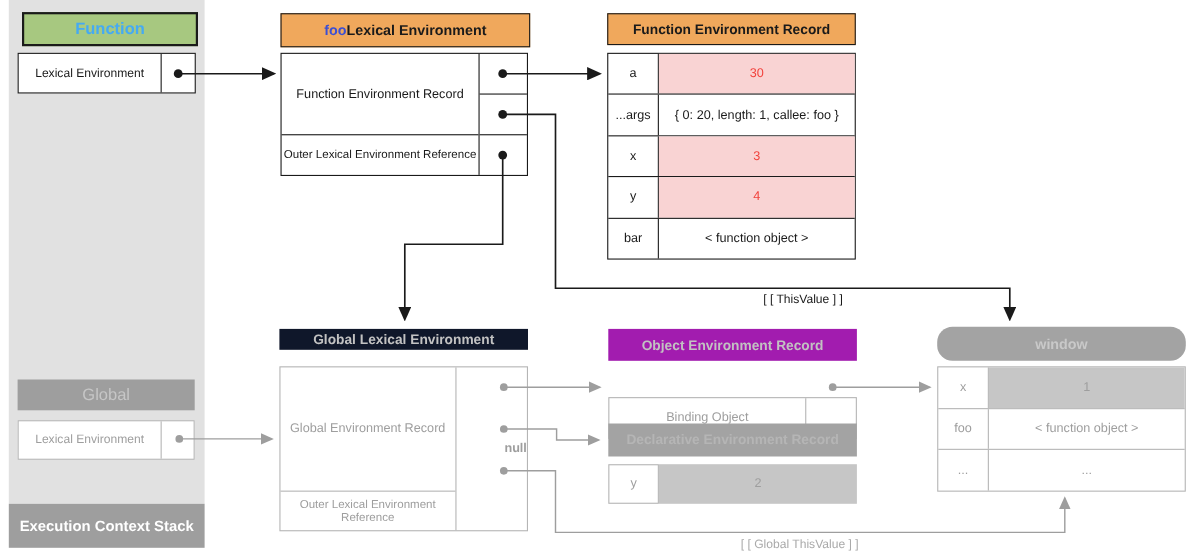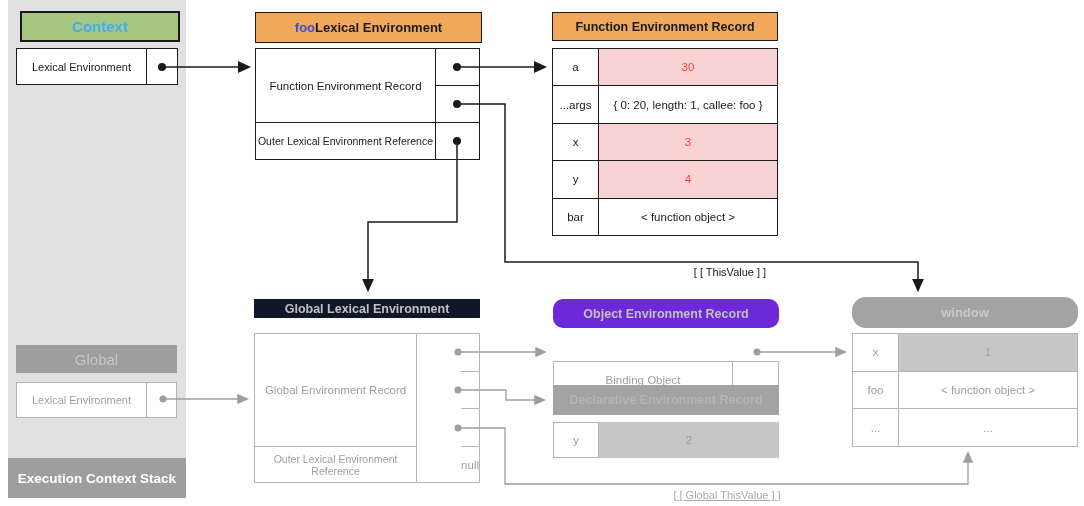--- a/index.html
+++ b/index.html
@@ -51,29 +51,29 @@
   .fer-val.pink { background:#f9d3d3; color:#f2423c; }
 
   
   .gle-header { left:254px; top:299px; width:226px; height:19px; background:#0f172a;
                 color:#c2c2c2; font-weight:bold; font-size:12.5px; }
   .gle-box { left:254px; top:333px; width:226px; height:150px; background:#fff;
              border:1px solid #b5b5b5; display:flex;gap:44px; }
   .gle-left { width:180px; border-right:1px solid #b5b5b5; display:flex; flex-direction:column; }
   .gle-record { height:113px; border-bottom:1px solid #b5b5b5; font-size:11.5px; color:#9e9e9e; }
   .gle-outer { flex:1; font-size:10.5px; color:#9e9e9e; }
-  .gle-right { flex:1; display:flex; flex-direction:column; }
+  .gle-right { flex:1; display:flex; flex-direction:row;font-weight:bold; }
   .gle-c1 { height:38px; border-bottom:1px solid #b5b5b5; }
   .gle-c2 { height:37px; border-bottom:1px solid #b5b5b5; }
   .gle-c3 { height:38px; border-bottom:1px solid #b5b5b5; }
   .gle-null { flex:1; font-size:11.5px; color:#9e9e9e; }
 
   
-  .oer-header { left:553px; top:299px; width:226px; height:29px; background:#6d28d9;
-                color:#c2c2c2; font-weight:bold; font-size:12.5px;border-radius:10px; }
+  .oer-header { left:553px; top:299px; width:226px; height:29px; background:#a21caf;
+                color:#c2c2c2; font-weight:bold; font-size:12.5px; }
   .binding-box { left:553px; top:333px; width:226px; height:38px; background:#fff;
                  border:1px solid #b5b5b5; display:flex;margin-top:28px; }
   .binding-label { flex:1; font-size:11.5px; color:#9e9e9e; border-right:1px solid #b5b5b5; }
   .binding-dotcell { width:45px; }
   .der-header { left:553px; top:385px; width:226px; height:30px; background:#a3a3a3;
                 color:#b5b5b5; font-weight:bold; font-size:12.5px; }
   .y2-row { left:553px; top:422px; width:226px; height:36px; display:flex; }
   .y2-key { width:46px; background:#fff; border:1px solid #b5b5b5; font-size:11.5px; color:#9e9e9e; }
   .y2-val { flex:1; background:#c6c6c6; font-size:11.5px; color:#9e9e9e; }
 
@@ -83,32 +83,32 @@
   .win-table { left:852px; top:333px; width:226px; height:114px; border:1px solid #b5b5b5;
                background:#fff; display:flex; flex-direction:column; }
   .win-row { flex:1; display:flex; border-top:1px solid #b5b5b5; }
   .win-row:first-child { border-top:none; }
   .win-key { width:46px; border-right:1px solid #b5b5b5; font-size:11.5px; color:#9e9e9e; }
   .win-val { flex:1; font-size:11.5px; color:#9e9e9e; }
   .win-val.filled { background:#c6c6c6; }
 
   
   .lbl-thisvalue { left:655px; top:266px; width:150px; font-size:11px; color:#1a1a1a; text-align:center; }
-  .lbl-global-thisvalue { left:647px; top:489px; width:160px; font-size:11px; color:#aaaaaa; text-align:center;text-decoration:underline; }
+  .lbl-global-thisvalue { left:647px; top:489px; width:160px; font-size:11px; color:#aaaaaa; text-align:center; }
 
   .wires { left:0; top:0; width:1084px; height:506px; pointer-events:none; }
 </style>
 </head>
 <body>
 
 <div class="stage">
 
   <div class="abs panel"></div>
 
-  <div class="abs ctr fn-header">Context</div>
+  <div class="abs ctr fn-header">Function</div>
 
   <div class="abs fn-le-box">
     <div class="ctr fn-le-label">Lexical Environment</div>
     <div class="le-dotcell"></div>
   </div>
 
   <div class="abs ctr gl-header">Global</div>
 
   <div class="abs gl-le-box">
     <div class="ctr gl-le-label">Lexical Environment</div>

